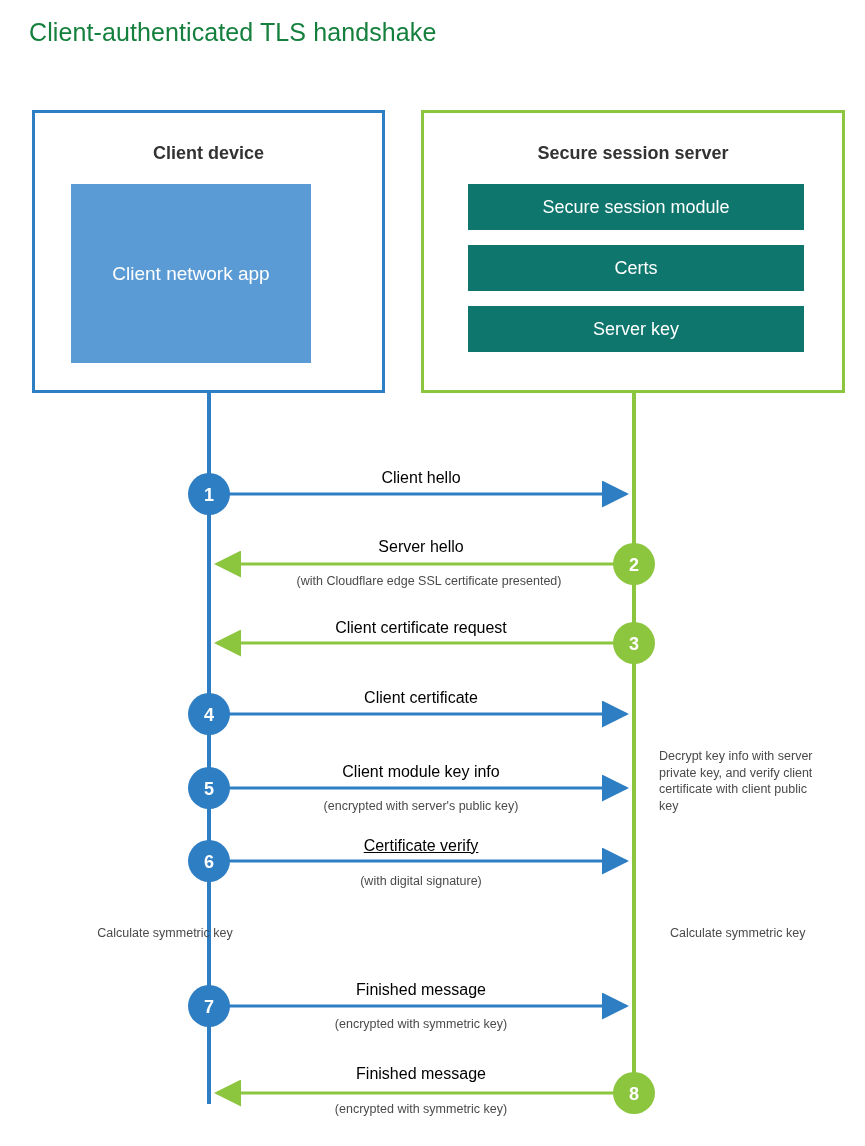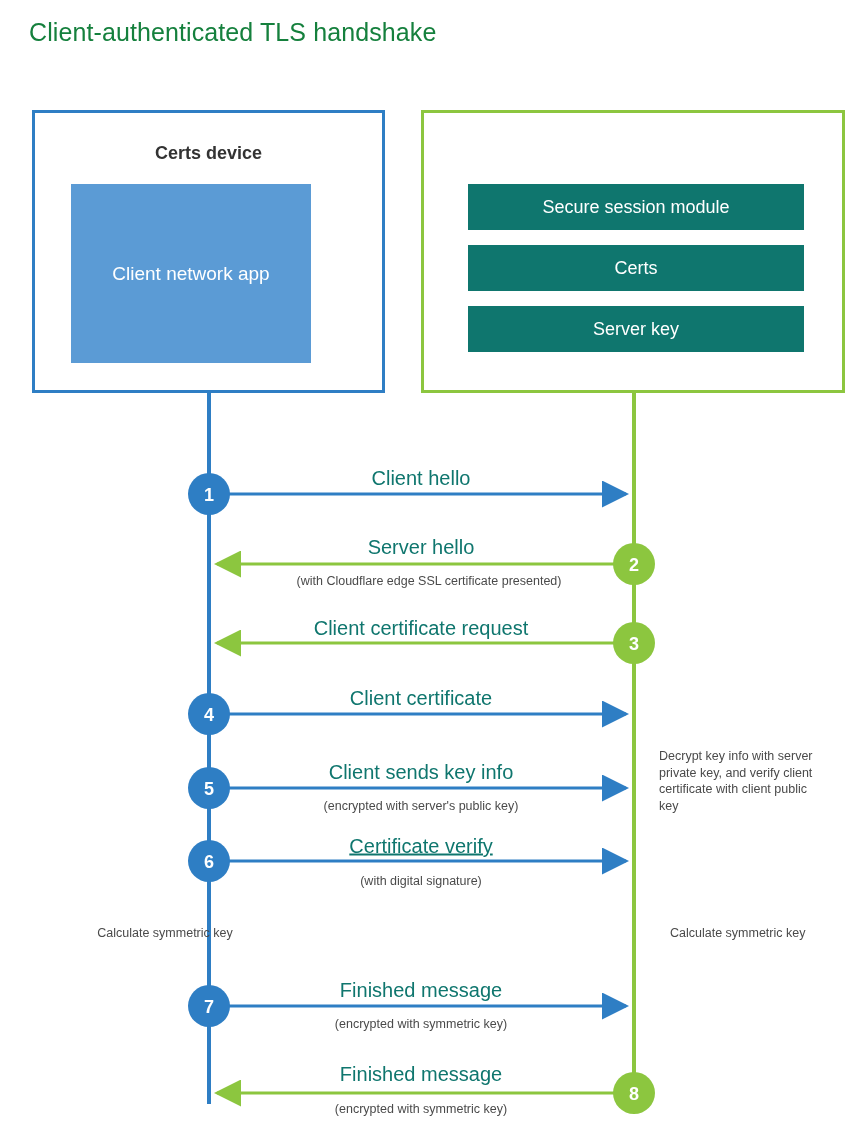--- a/index.html
+++ b/index.html
@@ -102,22 +102,22 @@
     display: flex;
     align-items: center;
     justify-content: center;
     margin-bottom: 15px;
   }
   .server-module:last-child { margin-bottom: 0; }
 
   
   .msg-label {
     position: absolute;
-    font-size: 20px;
-    color: #0f766e;
+    font-size: 16px;
+    color: #000000;
     white-space: nowrap;
     transform: translate(-50%, -50%);
   }
   .msg-sub {
     position: absolute;
     text-align: center;
     font-size: 12.5px;
     color: #4a4a4a;
     white-space: nowrap;
     transform: translate(-50%, -50%);
@@ -228,42 +228,43 @@
   <div class="step-num" style="left:209px; top:495px;">1</div>
   <div class="step-num" style="left:634px; top:565px;">2</div>
   <div class="step-num" style="left:634px; top:644px;">3</div>
   <div class="step-num" style="left:209px; top:715px;">4</div>
   <div class="step-num" style="left:209px; top:789px;">5</div>
   <div class="step-num" style="left:209px; top:862px;">6</div>
   <div class="step-num" style="left:209px; top:1007px;">7</div>
   <div class="step-num" style="left:634px; top:1094px;">8</div>
 
   <div class="party-box client">
-    <div class="party-title">Certs device</div>
+    <div class="party-title">Client device</div>
     <div class="client-app-block">Client network app</div>
   </div>
 
   <div class="party-box server">
+    <div class="party-title">Secure session server</div>
     <div class="server-modules">
       <div class="server-module">Secure session module</div>
       <div class="server-module">Certs</div>
       <div class="server-module">Server key</div>
     </div>
   </div>
 
   <div class="msg-label" style="left:421px; top:478px;">Client hello</div>
 
   <div class="msg-label" style="left:421px; top:547px;">Server hello</div>
   <div class="msg-sub" style="left:429px; top:581px;">(with Cloudflare edge SSL certificate presented)</div>
 
   <div class="msg-label" style="left:421px; top:628px;">Client certificate request</div>
 
   <div class="msg-label" style="left:421px; top:698px;">Client certificate</div>
 
-  <div class="msg-label" style="left:421px; top:772px;">Client sends key info</div>
+  <div class="msg-label" style="left:421px; top:772px;">Client module key info</div>
   <div class="msg-sub" style="left:421px; top:806px;">(encrypted with server's public key)</div>
 
   <div class="msg-label" style="left:421px; top:846px;text-decoration:underline;">Certificate verify</div>
   <div class="msg-sub" style="left:421px; top:881px;">(with digital signature)</div>
 
   <div class="msg-label" style="left:421px; top:990px;">Finished message</div>
   <div class="msg-sub" style="left:421px; top:1024px;">(encrypted with symmetric key)</div>
 
   <div class="msg-label" style="left:421px; top:1074px;">Finished message</div>
   <div class="msg-sub" style="left:421px; top:1109px;">(encrypted with symmetric key)</div>

